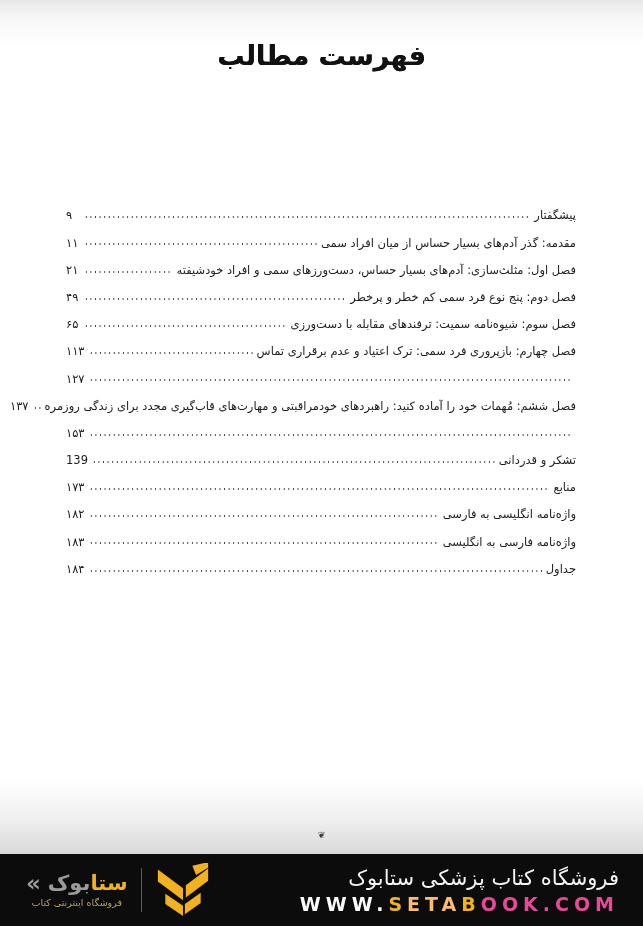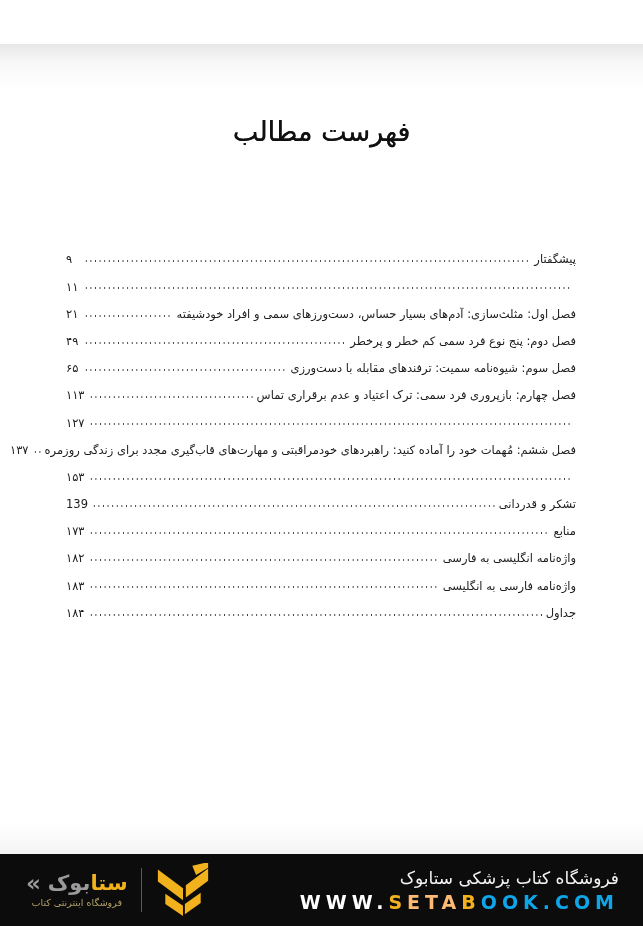--- a/index.html
+++ b/index.html
@@ -15,29 +15,28 @@
   .page {
     position: relative;
     width: 643px;
     height: 854px;
     background: linear-gradient(180deg,
       #e7e7e7 0px, #f7f7f7 18px, #ffffff 45px,
       #ffffff 780px, #efefef 820px, #d9d9d9 853px);
   }
 
   .page-title {
-    padding-top: 72px;
+    padding-top: 40px;
     text-align: center;
     direction: rtl;
     font-size: 27px;
-    font-weight: 400;
+    font-weight: 700;
     color: #111111;
     letter-spacing: 1px;
     text-shadow: 0.4px 0 0 #111;
-    margin-top: 44px;
   }
 
   .toc {
     position: absolute;
     top: 196px;
     right: 67px;
     left: 66px;
   }
   .toc-row {
     display: flex;
@@ -137,21 +136,21 @@
 
   .store-block {
     display: flex;
     flex-direction: column;
     align-items: flex-end;
     gap: 3px;
   }
   .store-name {
     direction: rtl;
     color: #f4f4f4;
-    font-size: 17px;
+    font-size: 21px;
     letter-spacing: 0.3px;
   }
   .store-url {
     direction: ltr;
     color: #ffffff;
     font-size: 19px;
     font-weight: bold;
     letter-spacing: 5px;
     white-space: nowrap;
   }
@@ -163,20 +162,21 @@
   <h1 class="page-title">فهرست مطالب</h1>
 
   <div class="toc">
 
   <div class="toc-row">
       <span class="toc-label">پیشگفتار</span>
       <span class="toc-leader"></span>
       <span class="toc-pagenum">۹</span>
     </div>
       <div class="toc-row">
+      <span class="toc-label">مقدمه: گذر آدم‌های بسیار حساس از میان افراد سمی</span>
       <span class="toc-leader"></span>
       <span class="toc-pagenum">۱۱</span>
     </div>
       <div class="toc-row">
       <span class="toc-label">فصل اول: مثلث‌سازی: آدم‌های بسیار حساس، دست‌ورزهای سمی و افراد خودشیفته</span>
       <span class="toc-leader"></span>
       <span class="toc-pagenum">۲۱</span>
     </div>
       <div class="toc-row">
       <span class="toc-label">فصل دوم: پنج نوع فرد سمی کم خطر و پرخطر</span>
@@ -250,15 +250,15 @@
       <polygon points="3,7 30,27 30,40 3,20" fill="#F2B21E"></polygon>
       <polygon points="33,24 57,6 57,19 33,37" fill="#F2B21E"></polygon>
       <polygon points="40,3 57,-1 57,5 44,13" fill="#F2B21E"></polygon>
       <polygon points="11,33 30,46 30,57 11,44" fill="#F2B21E"></polygon>
       <polygon points="32,44 49,32 49,43 32,55" fill="#F2B21E"></polygon>
     </svg>
   </div>
 
   <div class="store-block">
     <div class="store-name">فروشگاه کتاب پزشکی ستابوک</div>
-    <div class="store-url"><span style="color: rgb(255, 255, 255);">WWW.</span><span style="color: rgb(242, 178, 30);">S</span><span style="color: #fdba74;">ETA</span><span style="color: rgb(242, 178, 30);">B</span><span style="color: #0ea5e9; margin-top: 12px;">OOK.COM</span></div>
+    <div class="store-url"><span style="color: rgb(255, 255, 255);">WWW.</span><span style="color: rgb(242, 178, 30);">S</span><span style="color: #fdba74;">ETA</span><span style="color: rgb(242, 178, 30);">B</span><span style="color: #ec4899; margin-top: 12px;">OOK.COM</span></div>
   </div>
 </div>
 
 </body></html>

